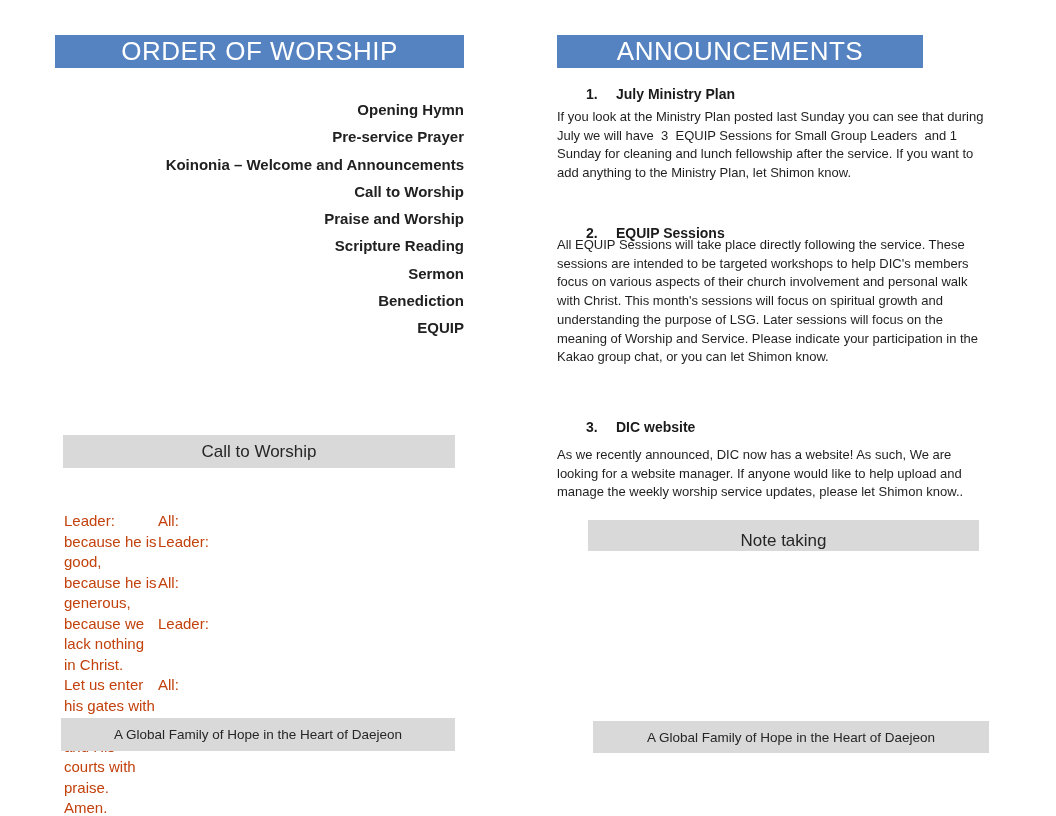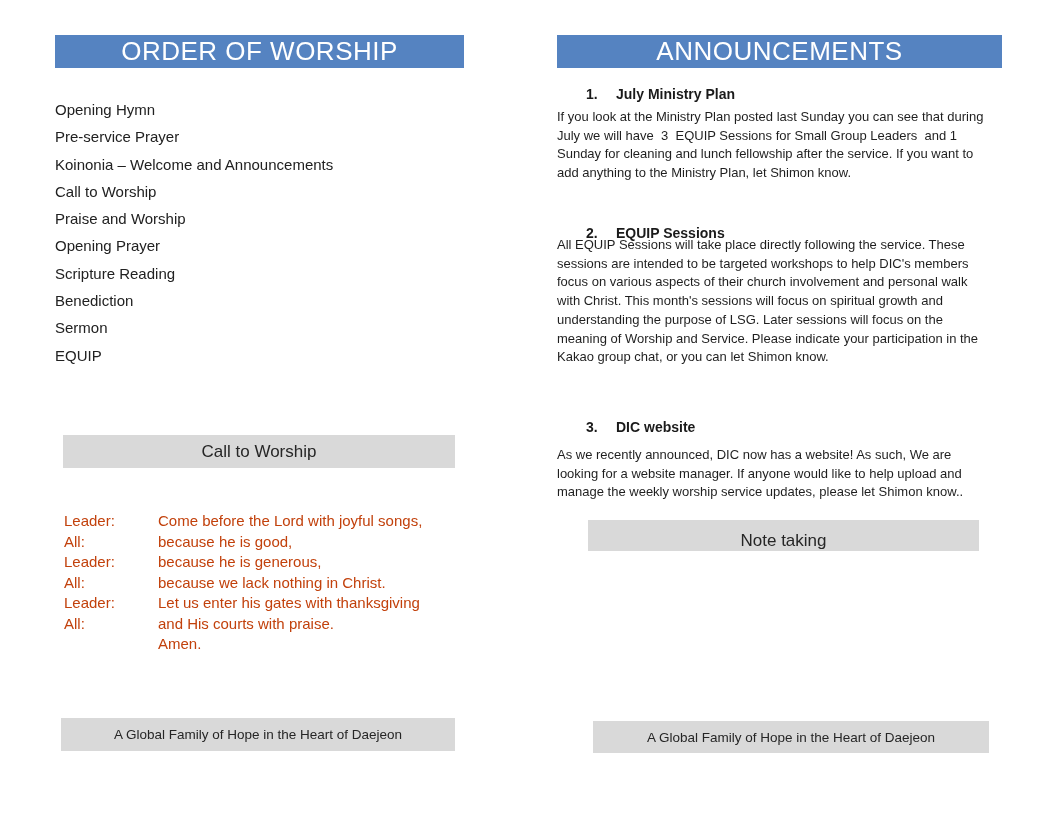--- a/index.html
+++ b/index.html
@@ -29,21 +29,21 @@
   
   .banner-gray {
     background: #D9D9D9;
     color: #262626;
     display: flex;
     align-items: center;
     justify-content: center;
   }
 
   
-  .order-list { width: 409px; text-align: left; }
+  .order-list { width: 409px; text-align: right; font-weight: bold; }
   .order-list .order-item {
     font-size: 15px;
     line-height: 27.3px;
     height: 27.3px;
     color: #212121;
   }
 
   
   .reading-grid {
     display: grid;
@@ -81,53 +81,51 @@
   <div class="abs banner-blue" style="left:55px; top:35px; width:409px;">
     <span>ORDER OF WORSHIP</span>
   </div>
 
   <div class="abs order-list" style="left:55px; top:96px;">
     <div class="order-item">Opening Hymn</div>
     <div class="order-item">Pre-service Prayer</div>
     <div class="order-item">Koinonia – Welcome and Announcements</div>
     <div class="order-item">Call to Worship</div>
     <div class="order-item">Praise and Worship</div>
-    <div class="order-item">Opening Prayer</div>
     <div class="order-item">Scripture Reading</div>
+    <div class="order-item">Sermon</div>
     <div class="order-item">Benediction</div>
-    <div class="order-item">Sermon</div>
     <div class="order-item">EQUIP</div>
   </div>
 
   <div class="abs banner-gray cw-banner" style="left:63px; top:435px; width:392px; height:33px;">
     <span>Call to Worship</span>
   </div>
 
   <div class="abs reading-grid" style="left:64px; top:511px; width:400px;">
     <span>Leader:</span>
-    <span>Come before the Lord with joyful songs,</span>
     <span>All:</span>
     <span>because he is good,</span>
     <span>Leader:</span>
     <span>because he is generous,</span>
     <span>All:</span>
     <span>because we lack nothing in Christ.</span>
     <span>Leader:</span>
     <span>Let us enter his gates with thanksgiving</span>
     <span>All:</span>
     <span>and His courts with praise.</span>
     <span></span>
     <span>Amen.</span>
   </div>
 
   <div class="abs banner-gray footer-banner" style="left:61px; top:718px; width:394px; height:33px;">
     <span>A Global Family of Hope in the Heart of Daejeon</span>
   </div>
 
-  <div class="abs banner-blue" style="left:557px; top:35px; width:445px;">
+  <div class="abs banner-blue" style="left:557px; top:35px; width:366px;">
     <span>ANNOUNCEMENTS</span>
   </div>
 
   <div class="abs ann-heading" style="left:586px; top:86px;">
     <span class="num">1.</span>
     <span>July Ministry Plan</span>
   </div>
   <div class="abs ann-para" style="left:557px; top:108px;">If you look at the Ministry Plan posted last Sunday you can see that during
 July we will have  3  EQUIP Sessions for Small Group Leaders  and 1
 Sunday for cleaning and lunch fellowship after the service. If you want to

